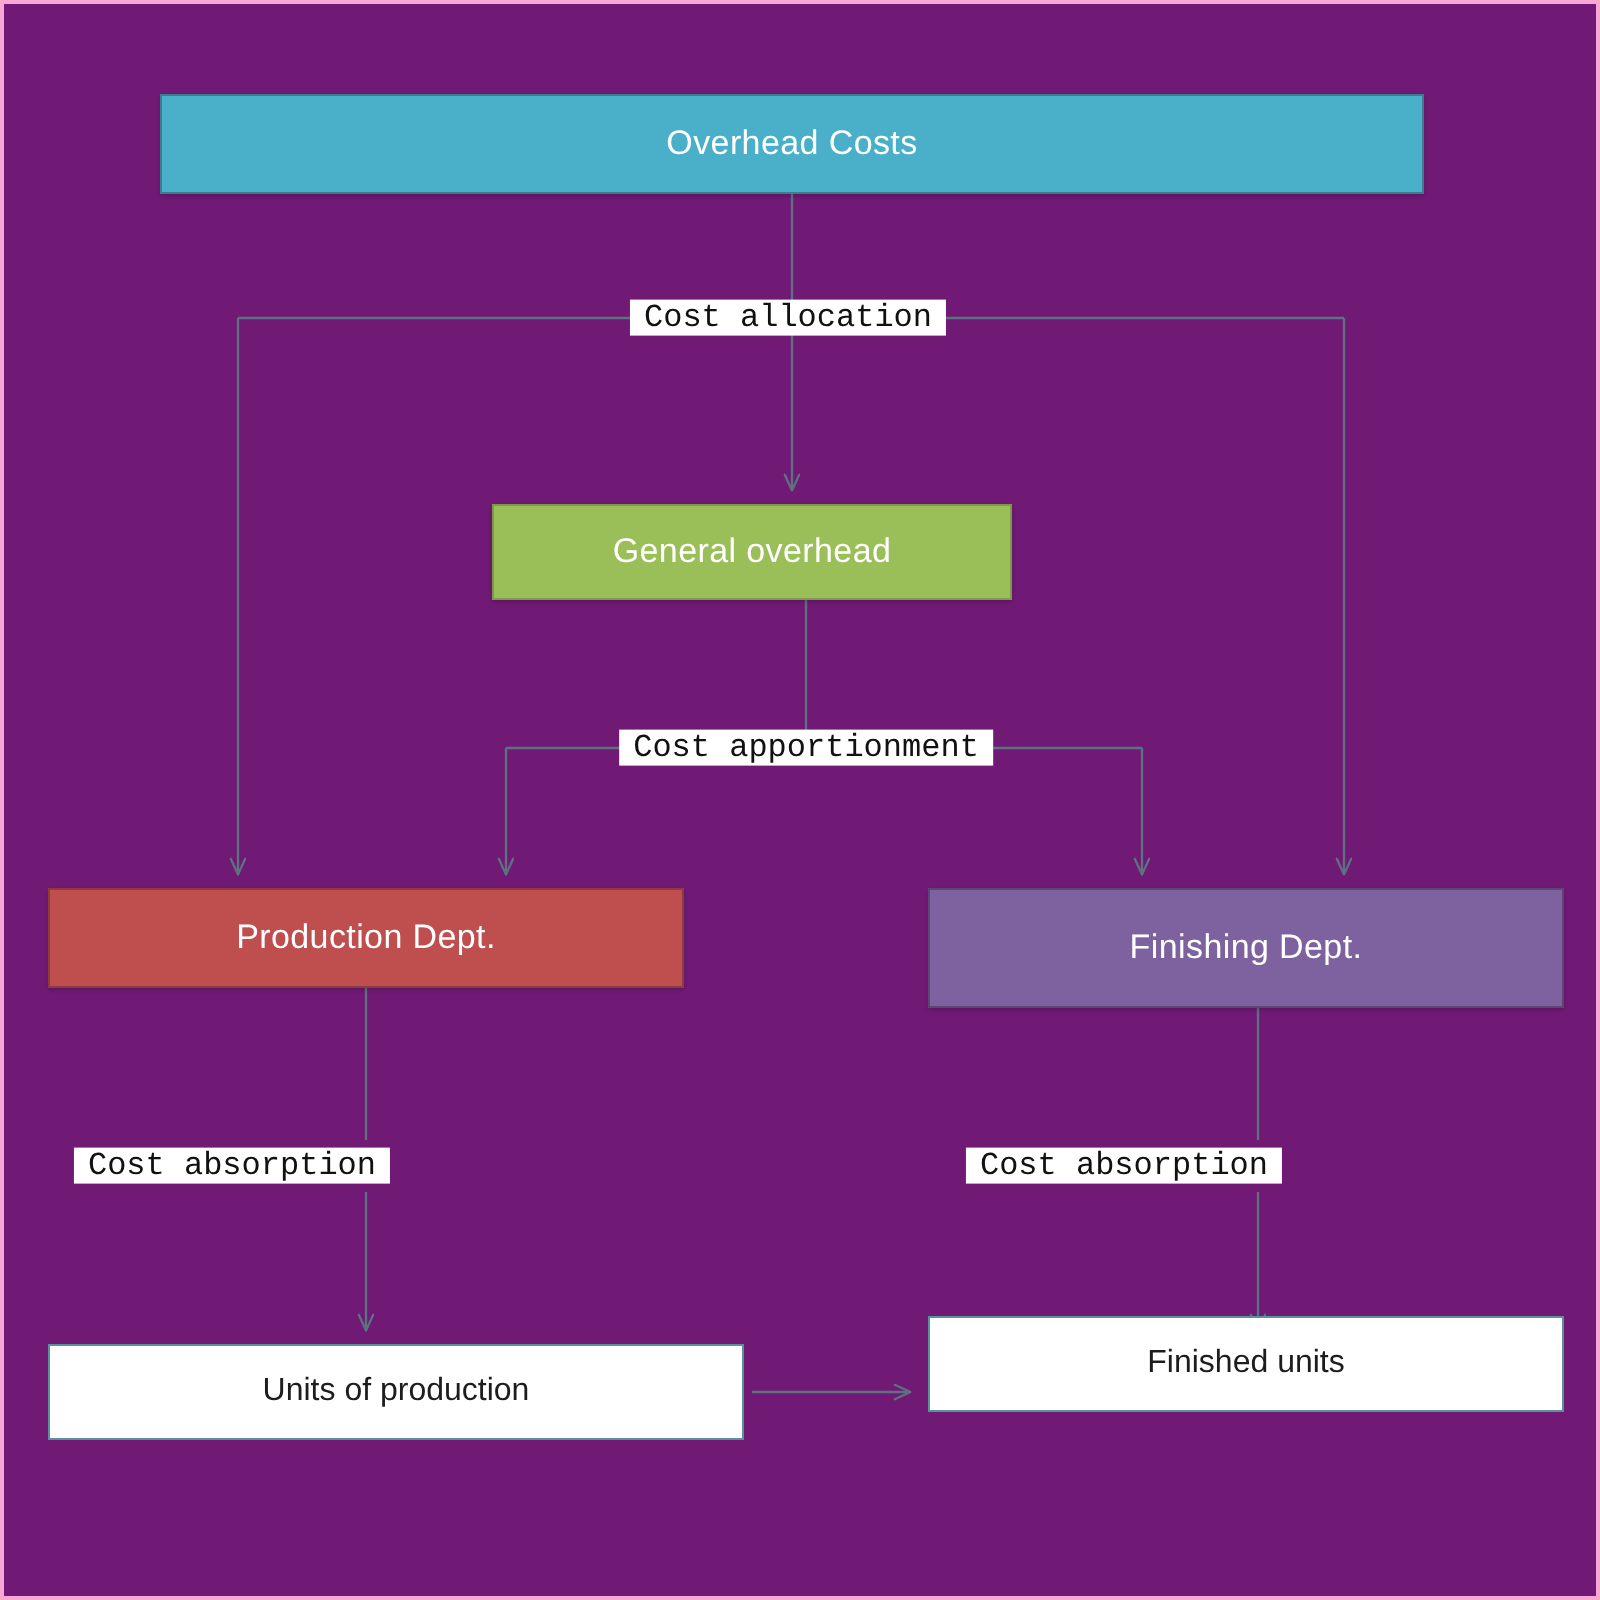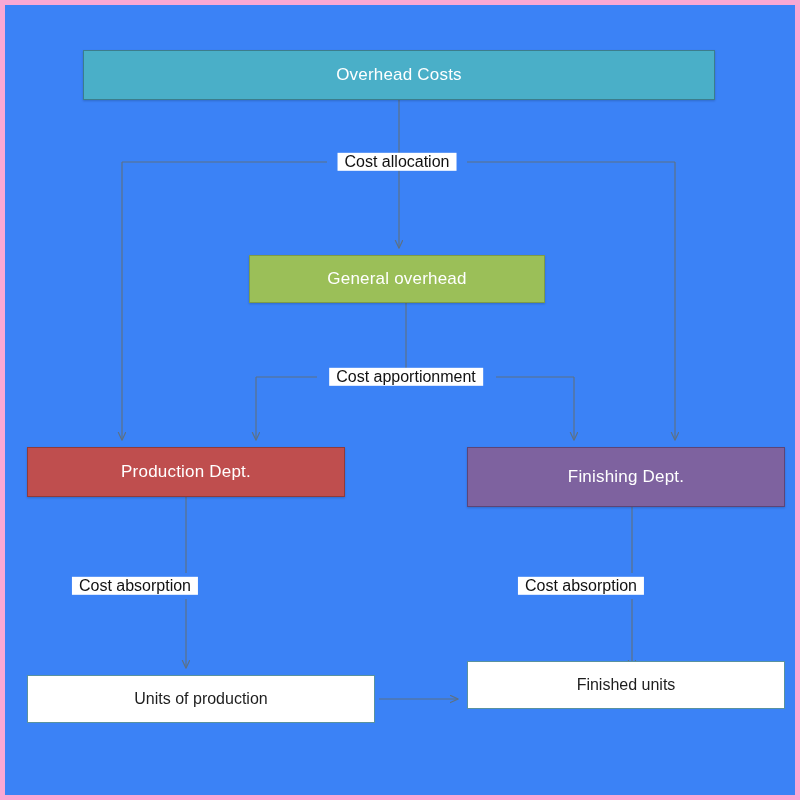--- a/index.html
+++ b/index.html
@@ -4,22 +4,22 @@
 <style>
   html, body {
     margin: 0;
     padding: 0;
     background: #ffffff;
   }
   #canvas {
     position: relative;
     width: 800px;
     height: 800px;
-    background: #3b82f6;
-    border: 5px solid #f9a8d4;
+    background: #701a75;
+    border: 2px solid #f9a8d4;
     box-sizing: border-box;
     overflow: hidden;
     font-family: "Liberation Sans", sans-serif;
   }
   #edges {
     position: absolute;
     left: 0;
     top: 0;
     width: 800px;
     height: 800px;
@@ -46,20 +46,21 @@
     font-size: 16px;
   }
   .edge-label {
     position: absolute;
     background: #ffffff;
     color: #111111;
     font-size: 16px;
     padding: 0 7px;
     white-space: nowrap;
     line-height: 1.15;
+    font-family: Liberation Mono, monospace;
   }
   .edge-label-center {
     transform: translate(-50%, -50%);
   }
   .edge-label-right {
     transform: translate(-100%, -50%);
     margin-left: 18px;
   }
 </style>
 </head>
@@ -104,21 +105,21 @@
 
       <path d="M374,694 L453,694" marker-end="url(#arrowhead)"></path>
     </g>
   </svg>
 
   <div class="node node-filled" style="left:78px; top:45px; width:632px; height:50px;
               background:#4aafc8; border:1px solid #3c7d8c;">
     <span>Overhead Costs</span>
   </div>
 
-  <div class="node node-filled" style="left:244px; top:250px; width:296px; height:48px;
+  <div class="node node-filled" style="left:244px; top:250px; width:260px; height:48px;
               background:#9bbf58; border:1px solid #7d9b47;">
     <span>General overhead</span>
   </div>
 
   <div class="node node-filled" style="left:22px; top:442px; width:318px; height:50px;
               background:#bf4e4e; border:1px solid #8e3b3b;">
     <span>Production Dept.</span>
   </div>
 
   <div class="node node-filled" style="left:462px; top:442px; width:318px; height:60px;

